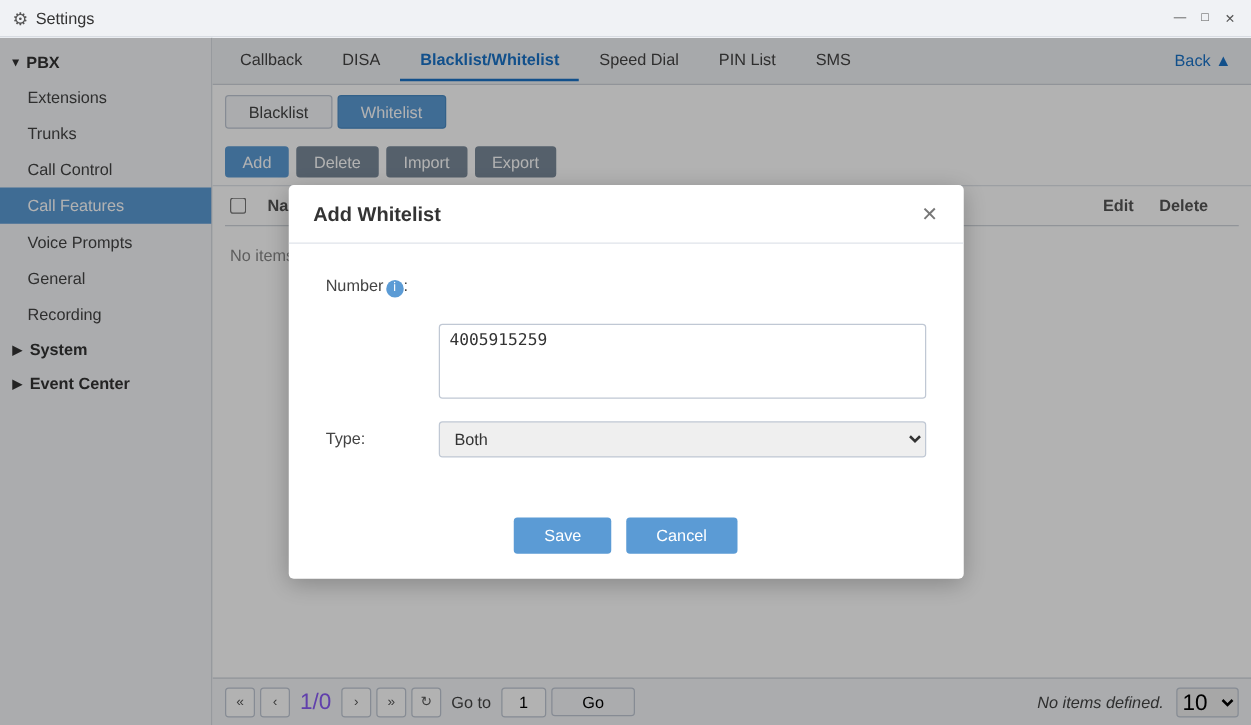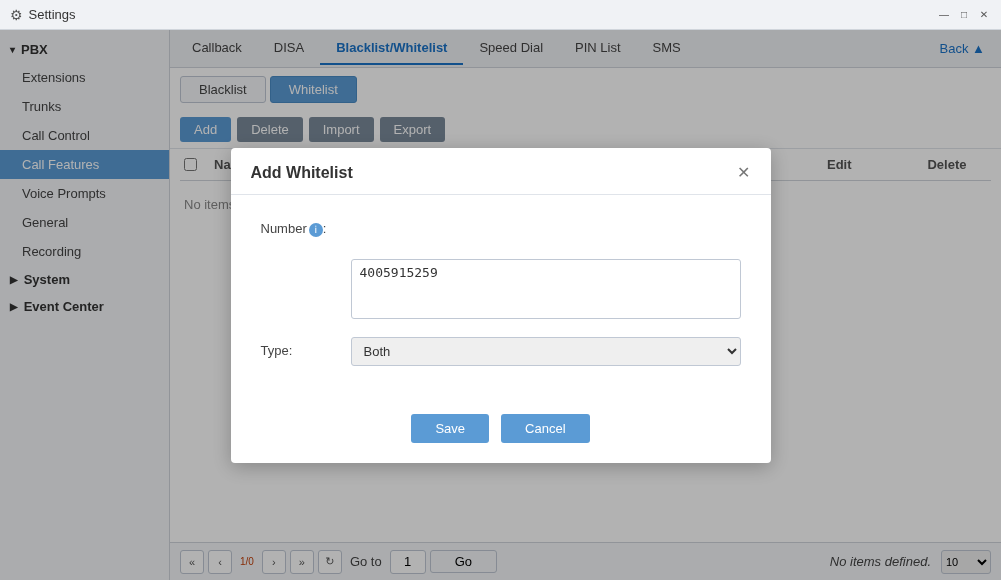--- a/index.html
+++ b/index.html
@@ -173,21 +173,21 @@
     }
     .page-btn {
       width: 24px; height: 24px;
       border: 1px solid #c0c8d4;
       background: #fff;
       border-radius: 3px;
       cursor: pointer;
       display: flex; align-items: center; justify-content: center;
       font-size: 11px; color: #555;
     }
-    .page-info { font-size: 10px; color: #c2410c; margin: 0 4px; }
+    .page-info { font-size: 18px; color: #8b5cf6; margin: 0 4px; }
     .goto-label { font-size: 13px; color: #444; margin: 0 4px; }
     .goto-input {
       width: 36px; height: 24px;
       border: 1px solid #c0c8d4;
       border-radius: 3px;
       text-align: center;
       font-size: 13px;
     }
     .goto-go {
       padding: 3px 24px;
@@ -195,21 +195,21 @@
       border: 1px solid #c0c8d4;
       border-radius: 3px;
       cursor: pointer;
       font-size: 13px;
     }
     .no-items-right { margin-left: auto; font-size: 13px; color: #444; font-style: italic; }
     .per-page-select {
       width: 50px; height: 24px;
       border: 1px solid #c0c8d4;
       border-radius: 3px;
-      font-size: 11px;
+      font-size: 18px;
       margin-left: 6px;
     }
 
     
     .modal-overlay {
       position: fixed;
       top: 30px; left: 0; right: 0; bottom: 0;
       background: rgba(0,0,0,0.3);
       display: flex;
       align-items: center;
@@ -387,21 +387,21 @@
     </div>
 
     <div class="table-area">
       <div class="table-header">
         <div class="checkbox-col">
             <input type="checkbox" style="">
           </div>
         <div style="flex:1">Name</div>
         <div style="flex:1">Number</div>
         <div style="flex:1">Type</div>
-        <div style="width:80px;text-align:left">Edit</div>
+        <div style="width:80px;text-align:right">Edit</div>
         <div style="width:80px;text-align:center">Delete</div>
       </div>
       <div class="no-items">No items</div>
     </div>
 
     <div class="pagination-bar">
       <button class="page-btn">«</button>
       <button class="page-btn">‹</button>
       <span class="page-info">1/0</span>
       <button class="page-btn">›</button>

